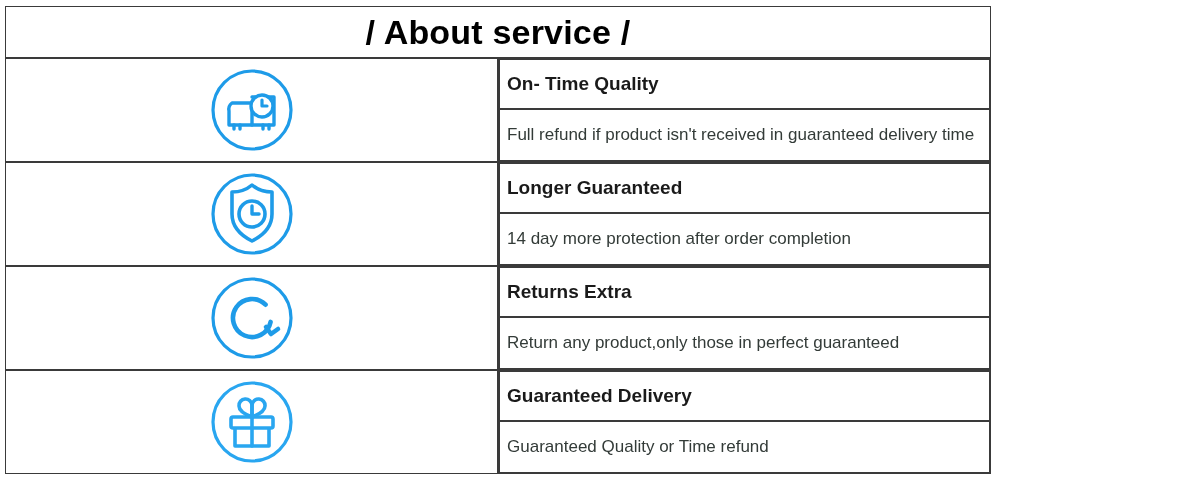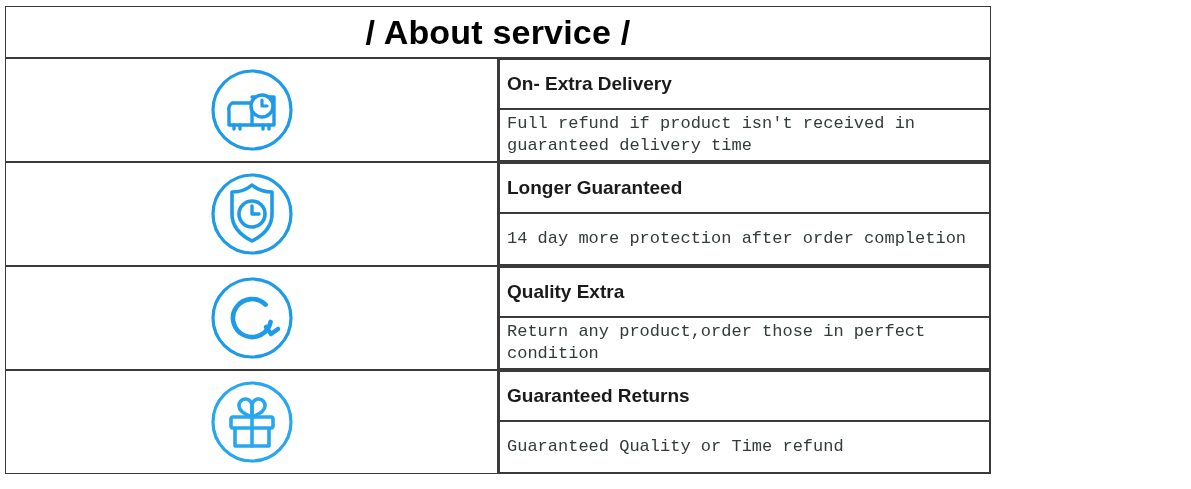--- a/index.html
+++ b/index.html
@@ -95,21 +95,20 @@
   }
   td.desc-cell {
     height: 50px;
     vertical-align: middle;
   }
   .desc-text {
     font-size: 17px;
     font-weight: normal;
     color: #333b38;
     line-height: 22px;
-    font-family: Liberation Mono, monospace;
   }
 </style>
 </head>
 <body>
 
 <div class="page">
   <table class="service-table">
     <tbody>
 
       <tr>
@@ -130,21 +129,21 @@
               <circle cx="57" cy="43" r="11" stroke="#1E9BE8" stroke-width="3.4" fill="#ffffff"></circle>
               <path d="M57 37 v6 h5" stroke="#1E9BE8" stroke-width="3.2" stroke-linecap="round" stroke-linejoin="round" fill="none"></path>
             </svg>
           </div>
         </td>
         <td class="text-cell">
           <table class="inner">
             <tbody>
               <tr>
                 <td class="heading-cell">
-                  <span class="heading-text">On- Extra Delivery</span>
+                  <span class="heading-text">On- Time Quality</span>
                 </td>
               </tr>
               <tr>
                 <td class="desc-cell">
                   <span class="desc-text">Full refund if product isn't received in guaranteed delivery time</span>
                 </td>
               </tr>
             </tbody>
           </table>
         </td>
@@ -187,26 +186,26 @@
               <path d="M66 47 a19 19 0 1 1 -8.5 -15.8" stroke="#1E9BE8" stroke-width="4.6" fill="none" stroke-linecap="round" transform="rotate(12 47 47)"></path>
               <path d="M61 56 l5 7 l7 -5" stroke="#1E9BE8" stroke-width="4.6" fill="none" stroke-linecap="round" stroke-linejoin="round"></path>
             </svg>
           </div>
         </td>
         <td class="text-cell">
           <table class="inner">
             <tbody>
               <tr>
                 <td class="heading-cell">
-                  <span class="heading-text">Quality Extra</span>
-                </td>
-              </tr>
-              <tr>
-                <td class="desc-cell">
-                  <span class="desc-text">Return any product,order those in perfect condition</span>
+                  <span class="heading-text">Returns Extra</span>
+                </td>
+              </tr>
+              <tr>
+                <td class="desc-cell">
+                  <span class="desc-text">Return any product,only those in perfect guaranteed</span>
                 </td>
               </tr>
             </tbody>
           </table>
         </td>
       </tr>
 
       <tr>
         <td class="icon-cell">
           <div class="icon-wrap">
@@ -218,21 +217,21 @@
               <path d="M47 42 c-8 -3 -13 -6 -13 -11 a6 6 0 0 1 13 -1 z" stroke="#29A6F0" stroke-width="3.6" fill="none" stroke-linejoin="round"></path>
               <path d="M47 42 c8 -3 13 -6 13 -11 a6 6 0 0 0 -13 -1 z" stroke="#29A6F0" stroke-width="3.6" fill="none" stroke-linejoin="round"></path>
             </svg>
           </div>
         </td>
         <td class="text-cell">
           <table class="inner">
             <tbody>
               <tr>
                 <td class="heading-cell">
-                  <span class="heading-text">Guaranteed Returns</span>
+                  <span class="heading-text">Guaranteed Delivery</span>
                 </td>
               </tr>
               <tr>
                 <td class="desc-cell">
                   <span class="desc-text">Guaranteed Quality or Time refund</span>
                 </td>
               </tr>
             </tbody>
           </table>
         </td>

